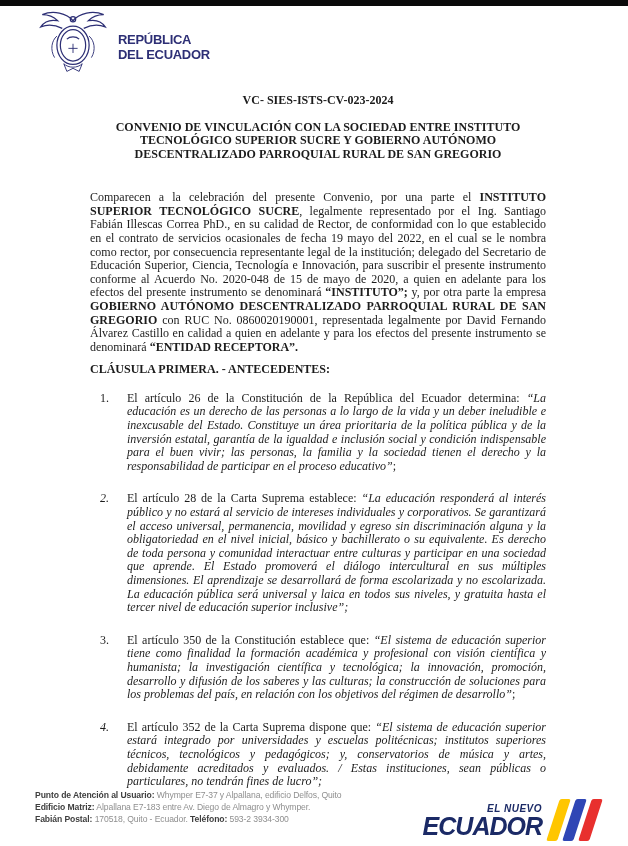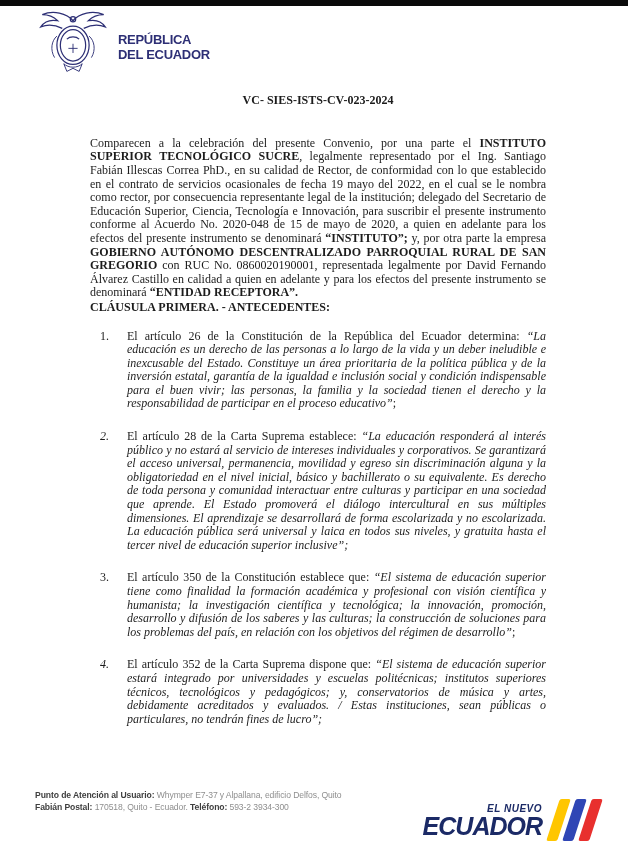--- a/index.html
+++ b/index.html
@@ -36,21 +36,21 @@
   
   .doc {
     position: absolute; left: 90px; top: 80px; width: 456px;
     font-size: 12px; line-height: 13.6px;
   }
   .doc-title {
     text-align: center; font-weight: bold; white-space: pre-line;
     margin-bottom: 16px;
   }
   .para { text-align: justify; }
-  .clause-heading { font-weight: bold; margin-top: 1px; }
+  .clause-heading { font-weight: bold; margin-top: 9px; }
   .list { margin-top: 15px; padding-left: 10px; }
   .list-item { display: flex; margin-bottom: 19px; }
   .list-item .num { width: 27px; flex: 0 0 27px; }
   .list-item .num.i { font-style: italic; }
   .list-item .txt { flex: 1; text-align: justify; }
   .b { font-weight: bold; }
   .i { font-style: italic; font-family: Liberation Serif, serif; }
   
   .footer {
     position: absolute; left: 0; bottom: 0; width: 100%; height: 58px;
@@ -100,20 +100,23 @@
     </div>
     <div class="brand" style="color: rgb(45, 47, 117);">
       <div>REPÚBLICA</div>
       <div>DEL ECUADOR</div>
     </div>
   </div>
 
   <div class="doc">
     <div class="doc-title">
       <div>VC- SIES-ISTS-CV-023-2024</div>
+      <div>CONVENIO DE VINCULACIÓN CON LA SOCIEDAD ENTRE INSTITUTO
+TECNOLÓGICO SUPERIOR SUCRE Y GOBIERNO AUTÓNOMO
+DESCENTRALIZADO PARROQUIAL RURAL DE SAN GREGORIO</div>
     </div>
 
     <p class="para"><span>Comparecen a la celebración del presente Convenio, por una parte el </span><span class="b">INSTITUTO SUPERIOR TECNOLÓGICO SUCRE</span><span>, legalmente representado por el Ing. Santiago Fabián Illescas Correa PhD., en su calidad de Rector, de conformidad con lo que establecido en el contrato de servicios ocasionales de fecha 19 mayo del 2022, en el cual se le nombra como rector, por consecuencia representante legal de la institución; delegado del Secretario de Educación Superior, Ciencia, Tecnología e Innovación, para suscribir el presente instrumento conforme al Acuerdo No. 2020-048 de 15 de mayo de 2020, a quien en adelante para los efectos del presente instrumento se denominará </span><span class="b">“INSTITUTO”;</span><span> y, por otra parte la empresa </span><span class="b">GOBIERNO AUTÓNOMO DESCENTRALIZADO PARROQUIAL RURAL DE SAN GREGORIO</span><span> con RUC No. 0860020190001, representada legalmente por David Fernando Álvarez Castillo en calidad a quien en adelante y para los efectos del presente instrumento se denominará </span><span class="b">“ENTIDAD RECEPTORA”.</span></p>
 
     <p class="clause-heading">CLÁUSULA PRIMERA. - ANTECEDENTES:</p>
 
     <div class="list">
       <div class="list-item">
         <span class="num">1.</span>
         <div class="txt"><span>El artículo 26 de la Constitución de la República del Ecuador determina: </span><span class="i">“La educación es un derecho de las personas a lo largo de la vida y un deber ineludible e inexcusable del Estado. Constituye un área prioritaria de la política pública y de la inversión estatal, garantía de la igualdad e inclusión social y condición indispensable para el buen vivir; las personas, la familia y la sociedad tienen el derecho y la responsabilidad de participar en el proceso educativo”</span><span>;</span></div>
@@ -129,20 +132,21 @@
       <div class="list-item">
         <span class="num i">4.</span>
         <div class="txt"><span>El artículo 352 de la Carta Suprema dispone que: </span><span class="i">“El sistema de educación superior estará integrado por universidades y escuelas politécnicas; institutos superiores técnicos, tecnológicos y pedagógicos; y, conservatorios de música y artes, debidamente acreditados y evaluados. / Estas instituciones, sean públicas o particulares, no tendrán fines de lucro”;</span></div>
       </div>
     </div>
   </div>
 
   <div class="footer">
     <div class="footer-info">
       <div><span class="lbl">Punto de Atención al Usuario:</span><span> Whymper E7-37 y Alpallana, edificio Delfos, Quito</span></div>
+      <div><span class="lbl">Edificio Matriz:</span><span> Alpallana E7-183 entre Av. Diego de Almagro y Whymper.</span></div>
       <div><span class="lbl">Fabián Postal:</span><span> 170518, Quito - Ecuador. </span><span class="lbl">Teléfono:</span><span> 593-2 3934-300</span></div>
     </div>
 
     <div class="nuevo-logo">
       <div class="nuevo-text" style="color: rgb(27, 42, 102);">
         <div class="nuevo-top">EL NUEVO</div>
         <div class="nuevo-main">ECUADOR</div>
       </div>
       <div class="stripes">
         <div class="stripe s1" style="background: rgb(255, 198, 0);"></div>

